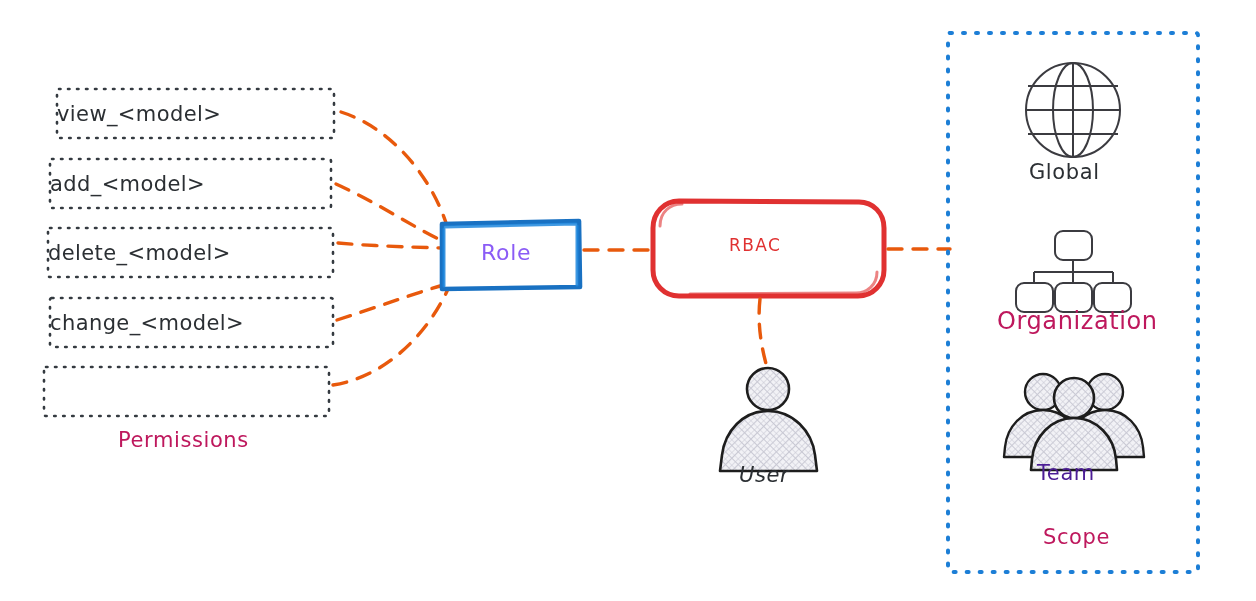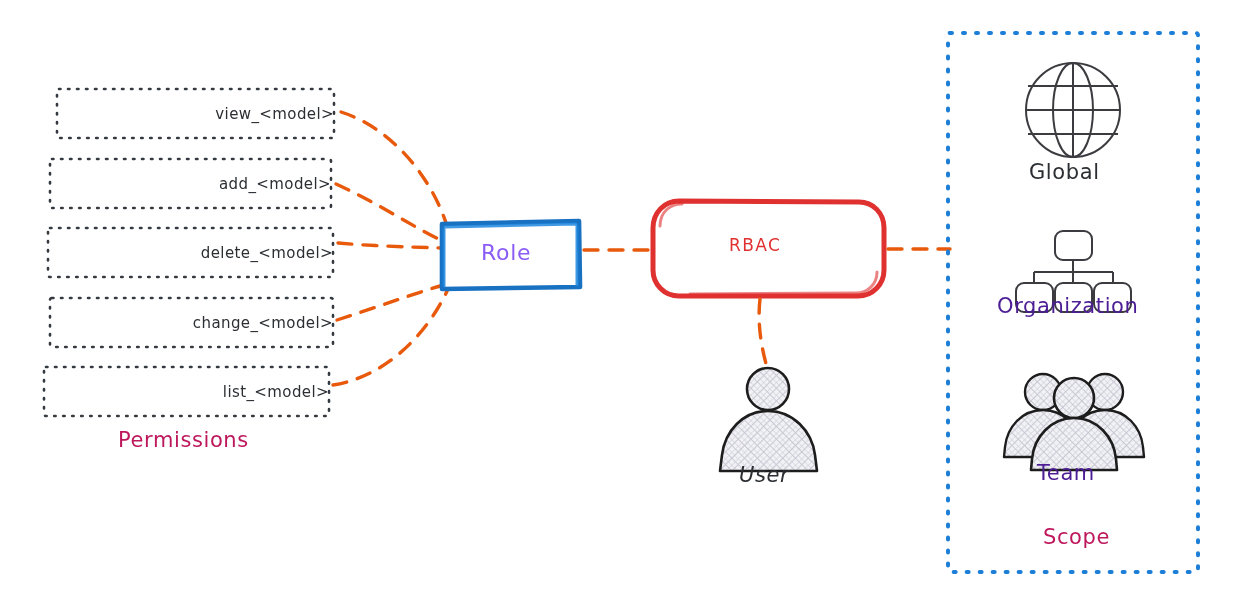--- a/index.html
+++ b/index.html
@@ -14,22 +14,22 @@
   #art{position:absolute;left:0;top:0;width:1256px;height:601px;}
 
   
   .lbl{
     position:absolute;
     font-family:"DejaVu Sans", sans-serif;
     white-space:nowrap;
     user-select:none;
   }
   .perm-txt{
-    font-size:15px;color:#2b2f33;letter-spacing:.4px;
-    text-align:right;width:100%;
+    font-size:21px;color:#2b2f33;letter-spacing:.4px;
+    text-align:left;width:100%;
   }
   .perm-box{
     position:absolute;
     display:flex;align-items:center;justify-content:center;
   }
   .cap-permissions{
     left:118px;top:428px;font-size:21px;color:#be185d;letter-spacing:.6px;
   }
   .cap-role{
     left:481px;top:240px;font-size:22px;color:#8b5cf6;letter-spacing:.7px;
@@ -37,21 +37,21 @@
   .cap-rbac{
     left:729px;top:235px;font-size:17px;color:#e03131;letter-spacing:1.4px;
   }
   .cap-user{
     left:739px;top:463px;font-size:21px;color:#2b2f33;letter-spacing:.6px;font-style:italic;
   }
   .cap-global{
     left:1029px;top:160px;font-size:21px;color:#2b2f33;letter-spacing:.6px;
   }
   .cap-org{
-    left:997px;top:294px;font-size:21px;color:#4c1d95;letter-spacing:.6px;
+    left:997px;top:307px;font-size:24px;color:#be185d;letter-spacing:.6px;
   }
   .cap-team{
     left:1037px;top:461px;font-size:21px;color:#4c1d95;letter-spacing:.6px;
   }
   .cap-scope{
     left:1043px;top:525px;font-size:21px;color:#be185d;letter-spacing:.6px;
   }
 </style>
 </head>
 <body>
@@ -151,23 +151,20 @@
   </div>
   <div class="perm-box" style="left:50px;top:159px;width:281px;height:49px;">
     <span class="perm-txt">add_&lt;model&gt;</span>
   </div>
   <div class="perm-box" style="left:48px;top:228px;width:285px;height:49px;">
     <span class="perm-txt">delete_&lt;model&gt;</span>
   </div>
   <div class="perm-box" style="left:50px;top:298px;width:283px;height:49px;">
     <span class="perm-txt">change_&lt;model&gt;</span>
   </div>
-  <div class="perm-box" style="left:44px;top:367px;width:285px;height:49px;">
-    <span class="perm-txt">list_&lt;model&gt;</span>
-  </div>
 
   <div class="lbl cap-permissions">Permissions</div>
 
   <div class="lbl cap-role">Role</div>
 
   <div class="lbl cap-rbac">RBAC</div>
 
   <div class="lbl cap-user">User</div>
 
   <div class="lbl cap-global">Global</div>

